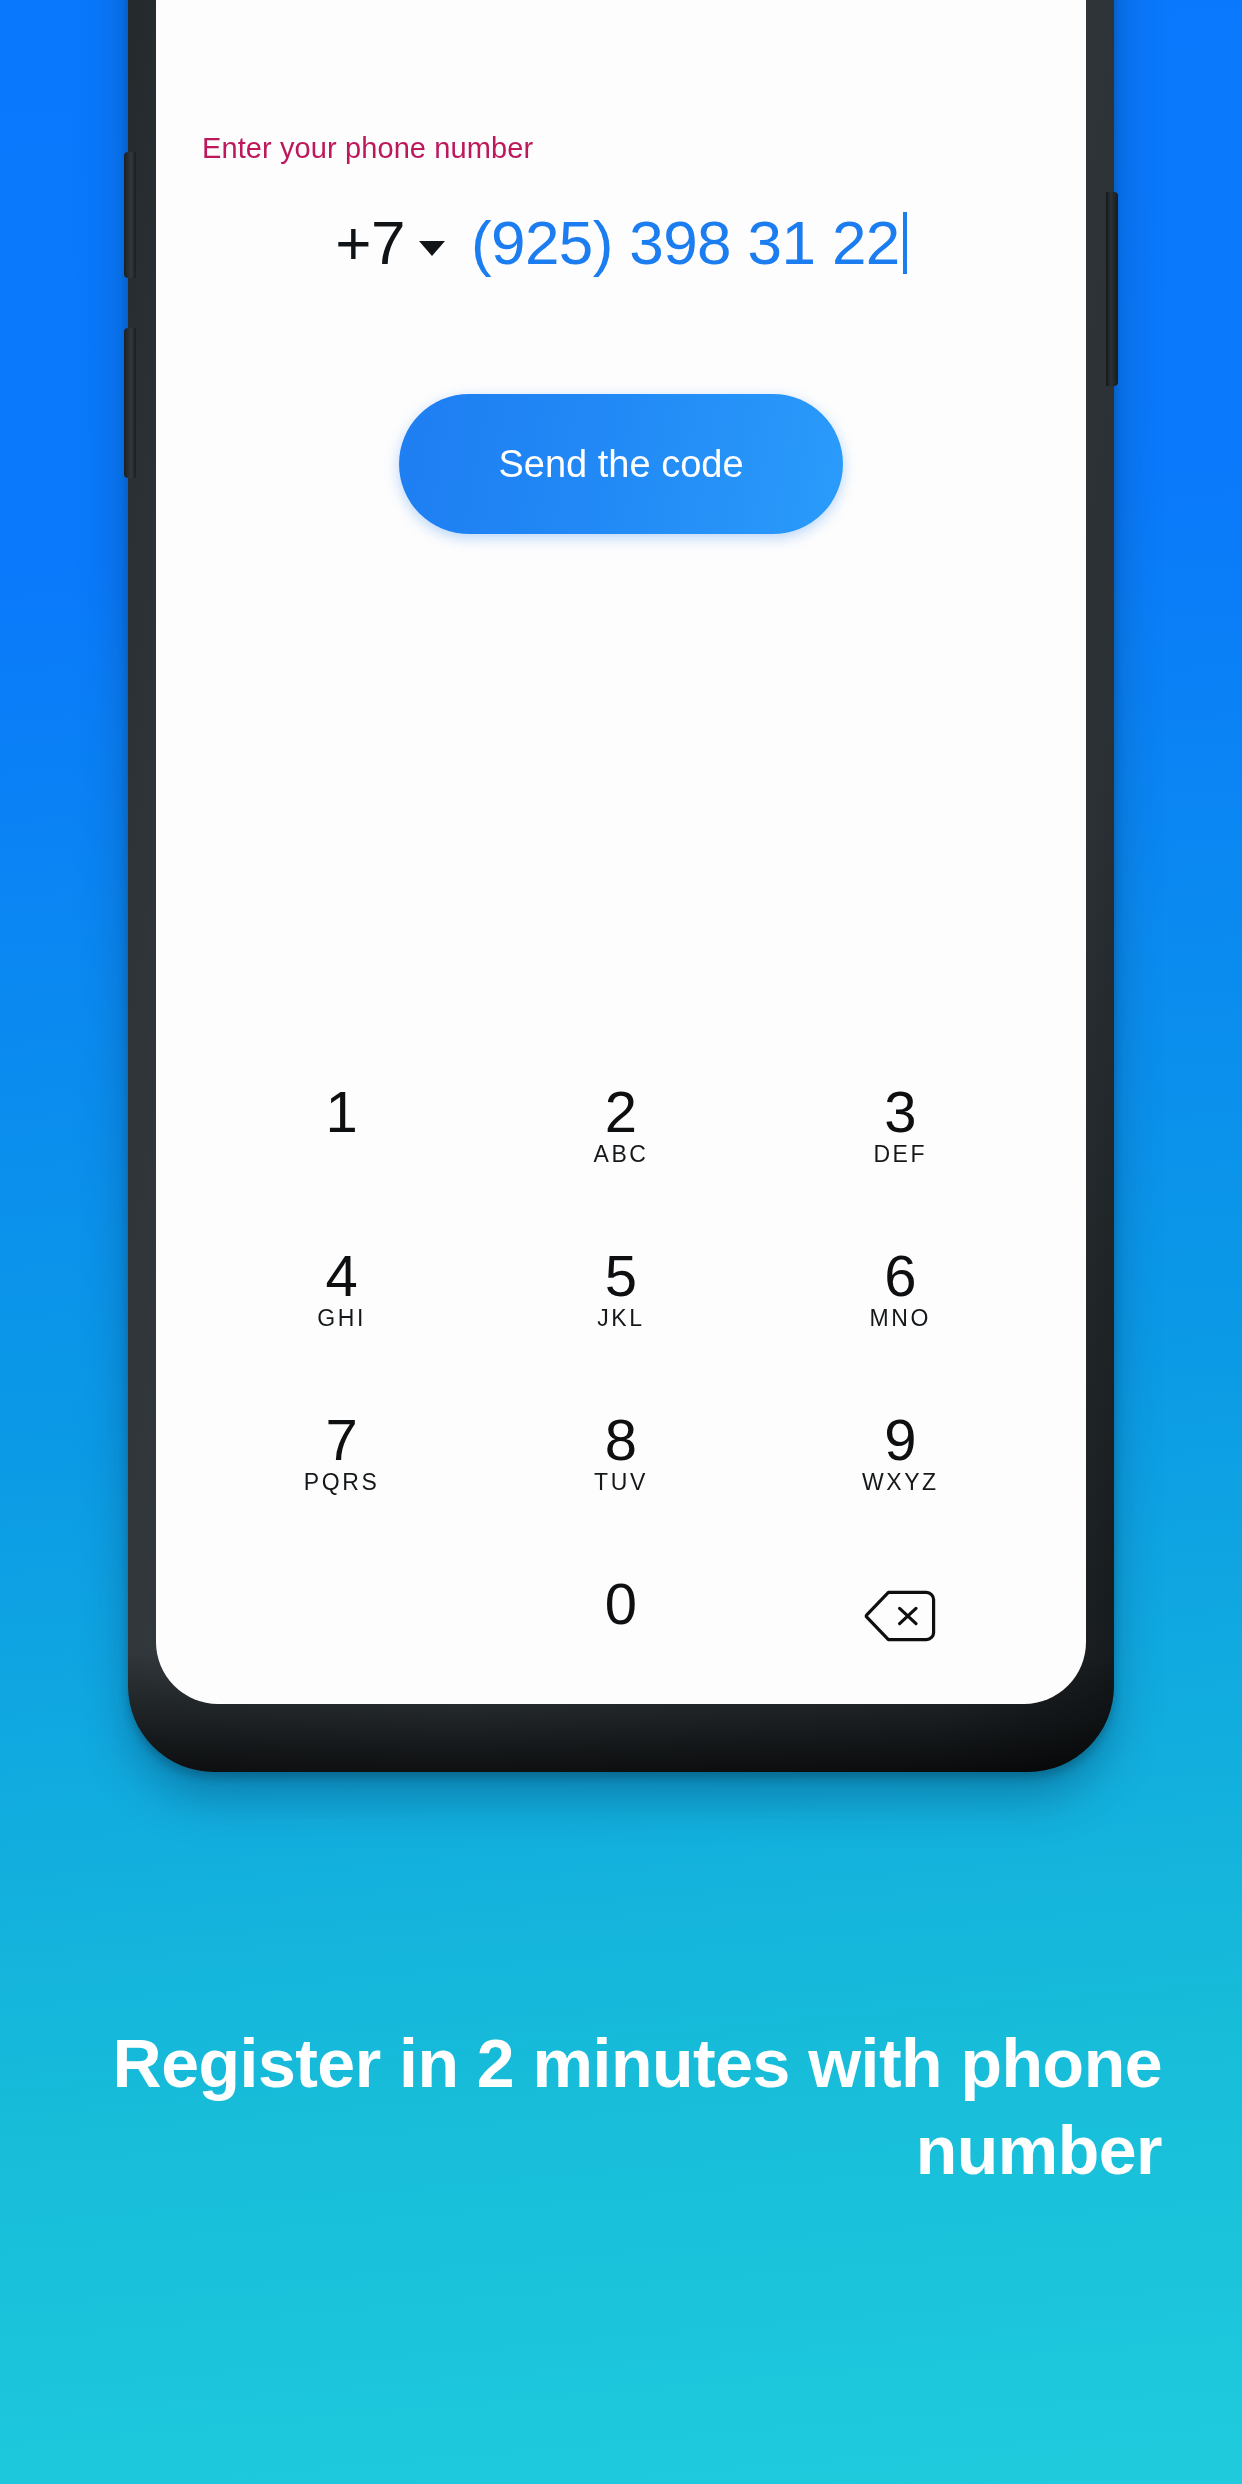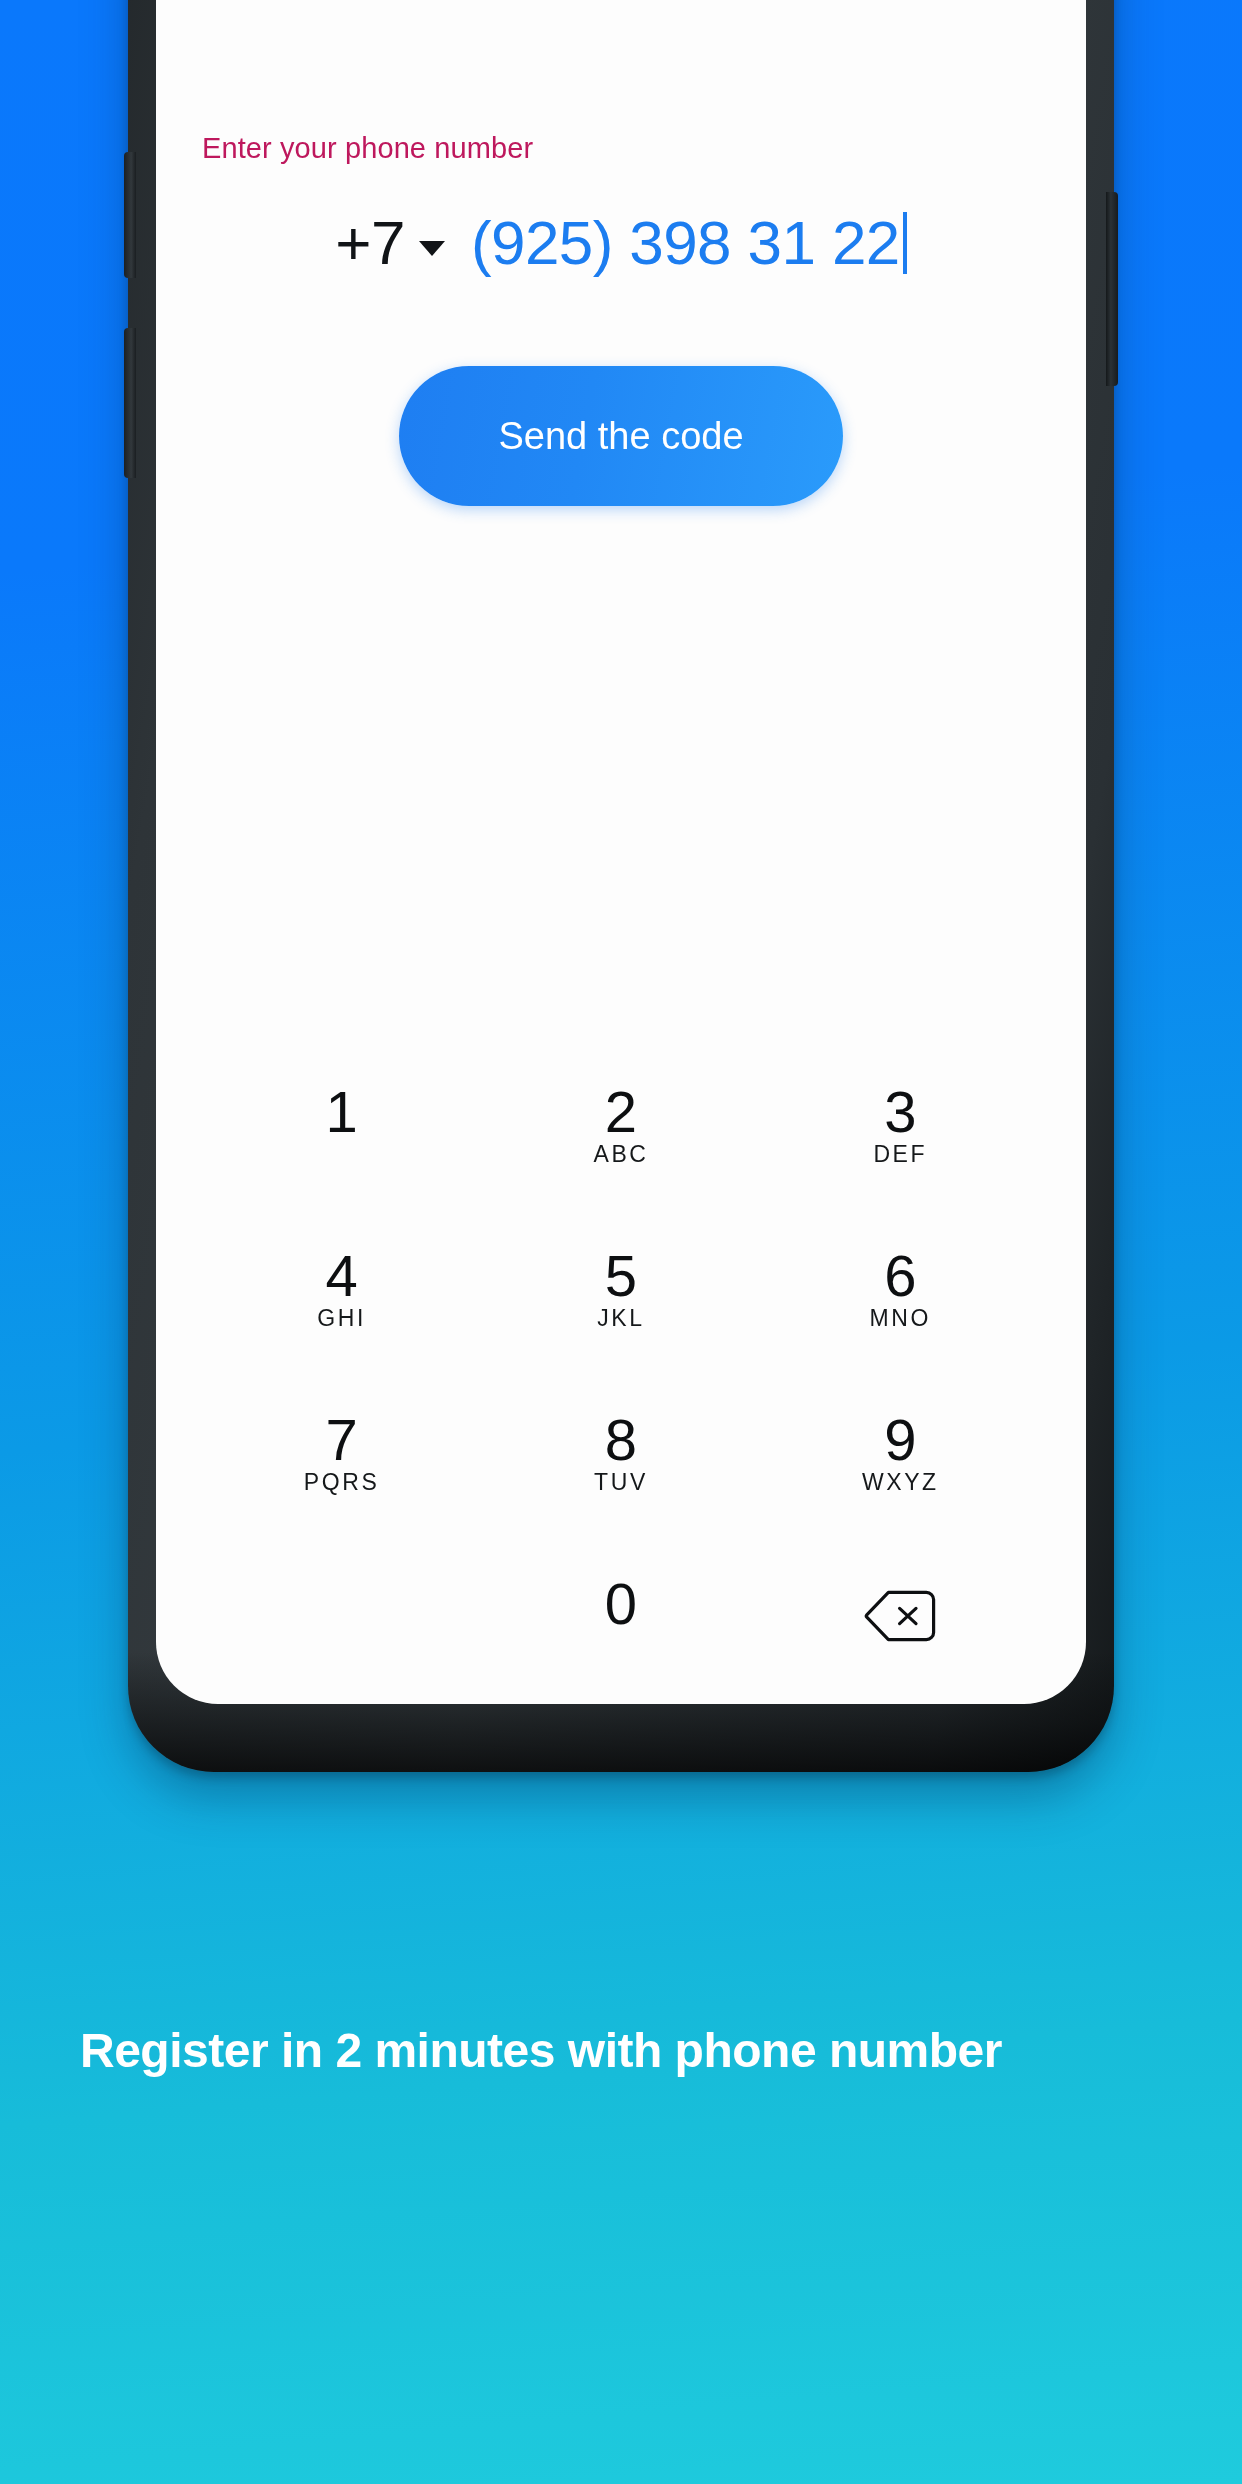--- a/index.html
+++ b/index.html
@@ -99,21 +99,21 @@
     display:inline-block;
     width:4px;
     height:62px;
     background:#1c7df0;
     vertical-align:-10px;
     margin-left:3px;
   }
 
   #send-code-button {
     display:block;
-    margin:88px auto 0;
+    margin:116px auto 0;
     width:444px;
     height:140px;
     border:none;
     border-radius:70px;
     background:linear-gradient(100deg,#1e7ef2 0%,#2188f5 42%,#2a9bfb 100%);
     color:#ffffff;
     font-size:38px;
     font-family:"Liberation Sans", sans-serif;
     cursor:pointer;
     box-shadow:0 4px 14px rgba(26,124,240,0.30);
@@ -157,23 +157,23 @@
   .dial-letters:empty { height:24px; }
 
   #backspace-key { justify-content:center; }
   #backspace-icon { display:block; }
 
   
   #headline {
     position:absolute;
     left:0; right:0;
     top:2020px;
-    text-align:left;
+    text-align:right;
     color:#ffffff;
-    font-size:48px;
+    font-size:68px;
     font-weight:bold;
     line-height:1.28;
     letter-spacing:-0.5px;
     padding:0 80px;
   }
 </style>
 </head>
 <body>
 
 <div id="phone-device">

